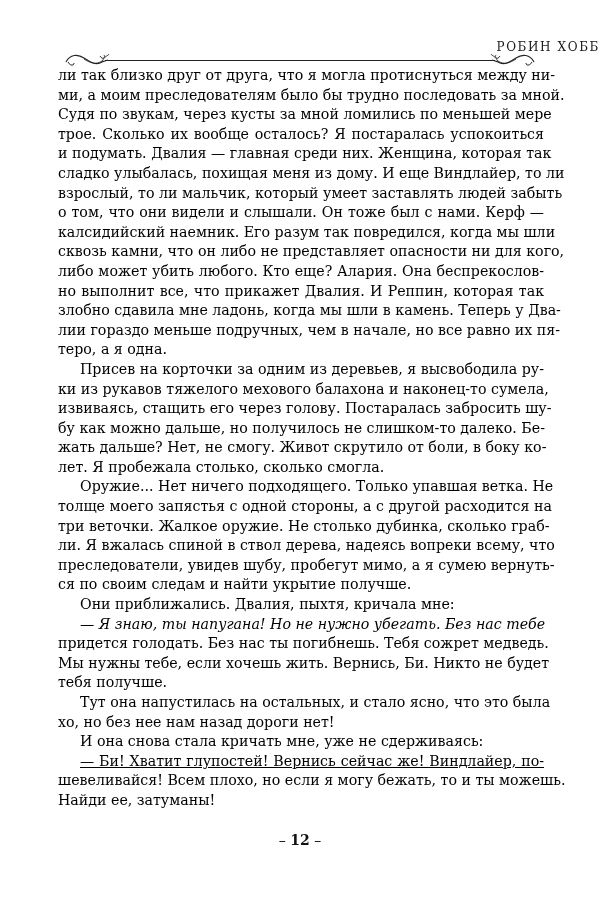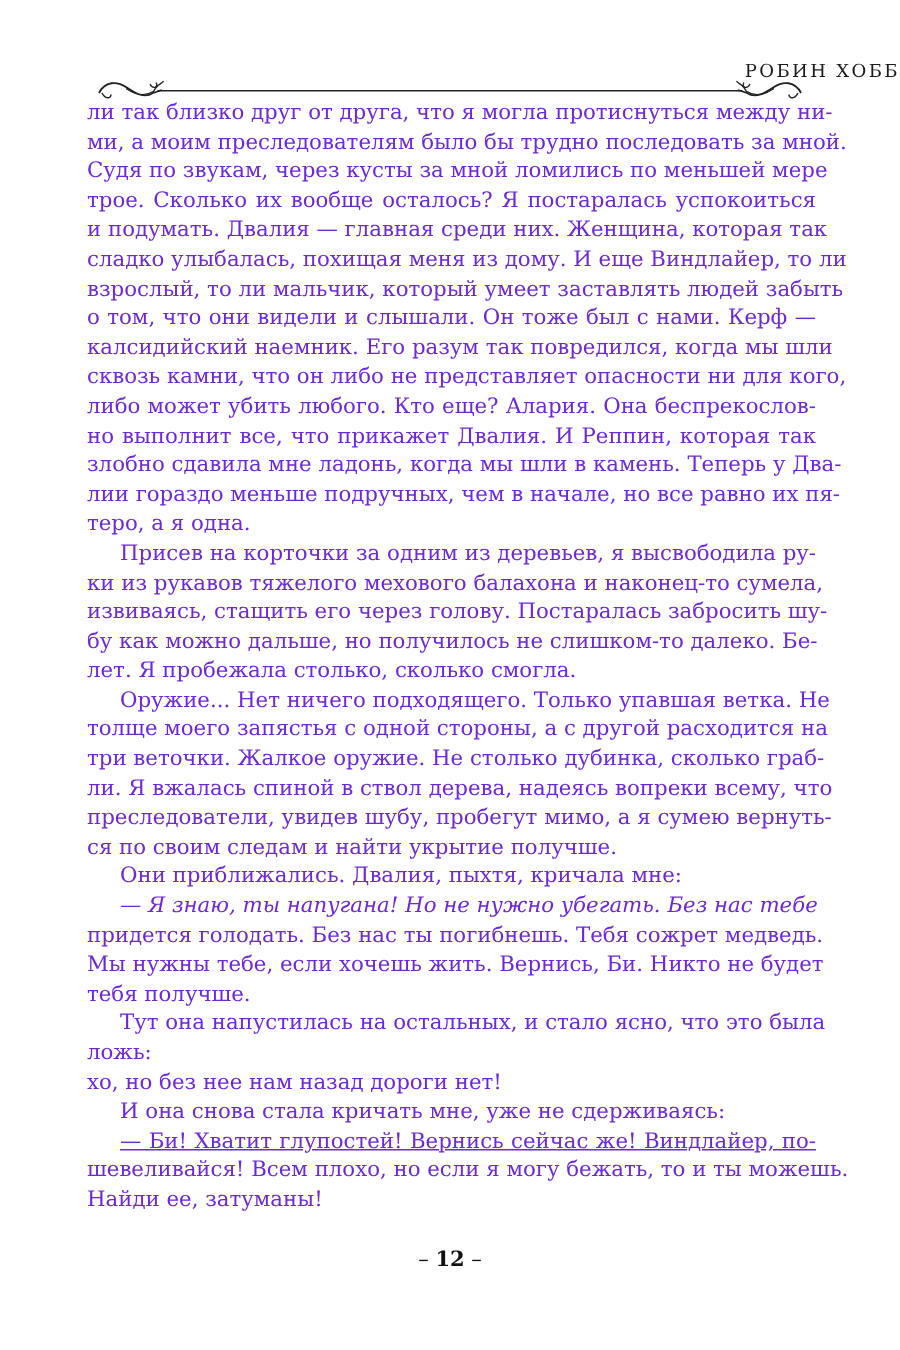--- a/index.html
+++ b/index.html
@@ -8,21 +8,21 @@
   .running-head {
     position: absolute; left: 0; width: 600px; top: 40px; text-align: right;
     font-family: "DejaVu Serif", serif; font-size: 12px; letter-spacing: 1.6px; color: #1a1a1a;
   }
   .rule { position: absolute; left: 105px; top: 60px; width: 390px; height: 0; border-top: 1px solid #222; }
   .orn { position: absolute; top: 50px; width: 50px; height: 20px; }
   .orn-left { left: 62px; }
   .orn-right { left: 488px; transform: scaleX(-1); }
   .body-text {
     position: absolute; left: 58px; top: 66px; width: 486px;
-    font-family: "DejaVu Serif", serif; font-size: 14.2px; line-height: 19.6px; color: #6d28d9;
+    font-family: "DejaVu Serif", serif; font-size: 14.2px; line-height: 19.6px; color: #000000;
     text-align: justify; text-justify: inter-word;
   }
   .body-text p { margin: 0; }
   .line { display: block; text-align: justify; text-align-last: justify; white-space: nowrap; }
   .line.last { text-align-last: left; }
   .folio {
     position: absolute; left: 0; width: 600px; top: 832px; text-align: center;
     font-family: "DejaVu Serif", serif; font-size: 14px; color: #111;
   }
   .folio .num { font-weight: bold; }
@@ -63,20 +63,21 @@
         <span class="line">но выполнит все, что прикажет Двалия. И Реппин, которая так</span>
         <span class="line">злобно сдавила мне ладонь, когда мы шли в камень. Теперь у Два-</span>
         <span class="line">лии гораздо меньше подручных, чем в начале, но все равно их пя-</span>
         <span class="line last">теро, а я одна.</span>
       </p>
       <p>
         <span class="line" style="padding-left: 22px;">Присев на корточки за одним из деревьев, я высвободила ру-</span>
         <span class="line">ки из рукавов тяжелого мехового балахона и наконец-то сумела,</span>
         <span class="line">извиваясь, стащить его через голову. Постаралась забросить шу-</span>
         <span class="line">бу как можно дальше, но получилось не слишком-то далеко. Бе-</span>
+        <span class="line">жать дальше? Нет, не смогу. Живот скрутило от боли, в боку ко-</span>
         <span class="line last">лет. Я пробежала столько, сколько смогла.</span>
       </p>
       <p>
         <span class="line" style="padding-left: 22px;">Оружие... Нет ничего подходящего. Только упавшая ветка. Не</span>
         <span class="line">толще моего запястья с одной стороны, а с другой расходится на</span>
         <span class="line">три веточки. Жалкое оружие. Не столько дубинка, сколько граб-</span>
         <span class="line">ли. Я вжалась спиной в ствол дерева, надеясь вопреки всему, что</span>
         <span class="line">преследователи, увидев шубу, пробегут мимо, а я сумею вернуть-</span>
         <span class="line last">ся по своим следам и найти укрытие получше.</span>
       </p>
@@ -84,21 +85,20 @@
         <span class="line last" style="padding-left: 22px;">Они приближались. Двалия, пыхтя, кричала мне:</span>
       </p>
       <p>
         <span class="line" style="padding-left: 22px; font-style: italic;">— Я знаю, ты напугана! Но не нужно убегать. Без нас тебе</span>
         <span class="line">придется голодать. Без нас ты погибнешь. Тебя сожрет медведь.</span>
         <span class="line">Мы нужны тебе, если хочешь жить. Вернись, Би. Никто не будет</span>
         <span class="line last">тебя получше.</span>
       </p>
       <p>
         <span class="line" style="padding-left: 22px;">Тут она напустилась на остальных, и стало ясно, что это была</span>
-        <span class="line last">ложь:</span>
       </p>
       <p>
         <span class="line last">хо, но без нее нам назад дороги нет!</span>
       </p>
       <p>
         <span class="line last" style="padding-left: 22px;">И она снова стала кричать мне, уже не сдерживаясь:</span>
       </p>
       <p>
         <span class="line" style="padding-left: 22px; text-decoration: underline;">— Би! Хватит глупостей! Вернись сейчас же! Виндлайер, по-</span>
         <span class="line">шевеливайся! Всем плохо, но если я могу бежать, то и ты можешь.</span>

